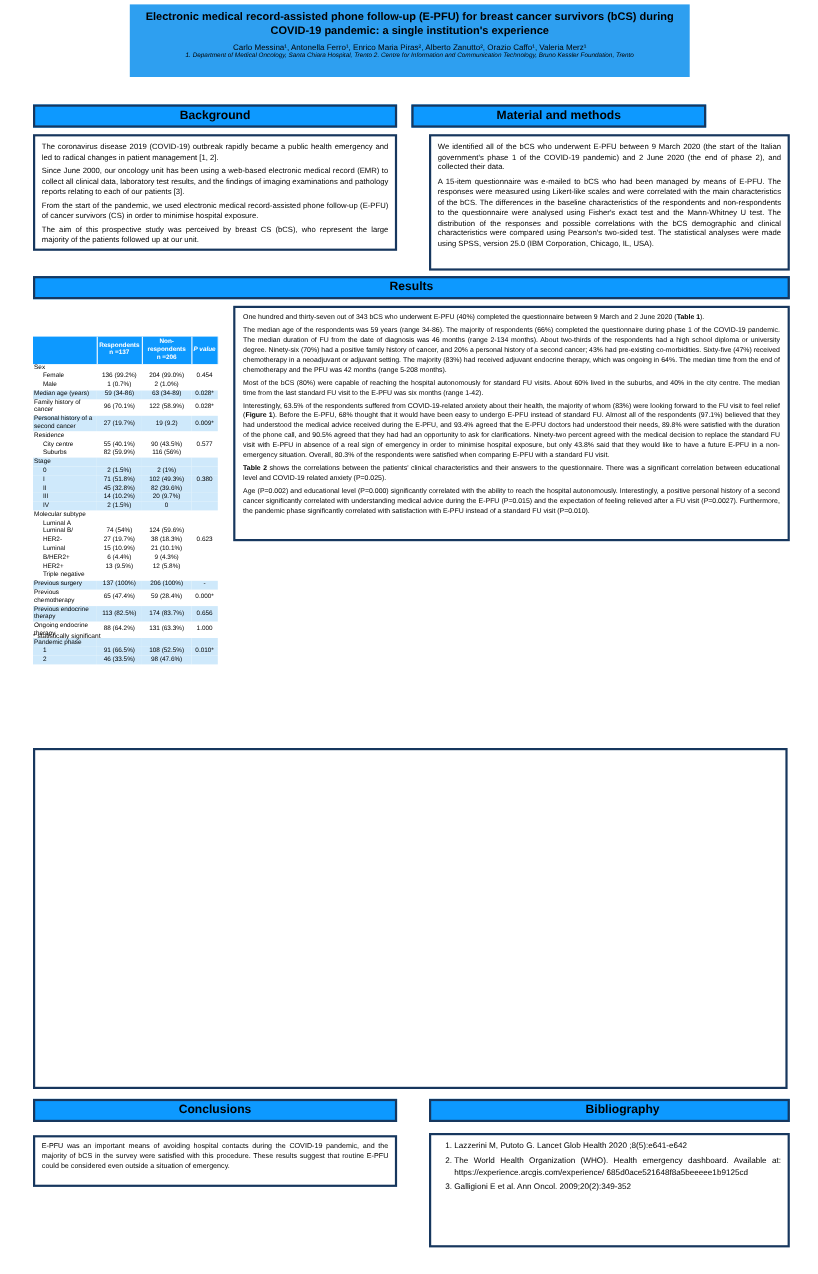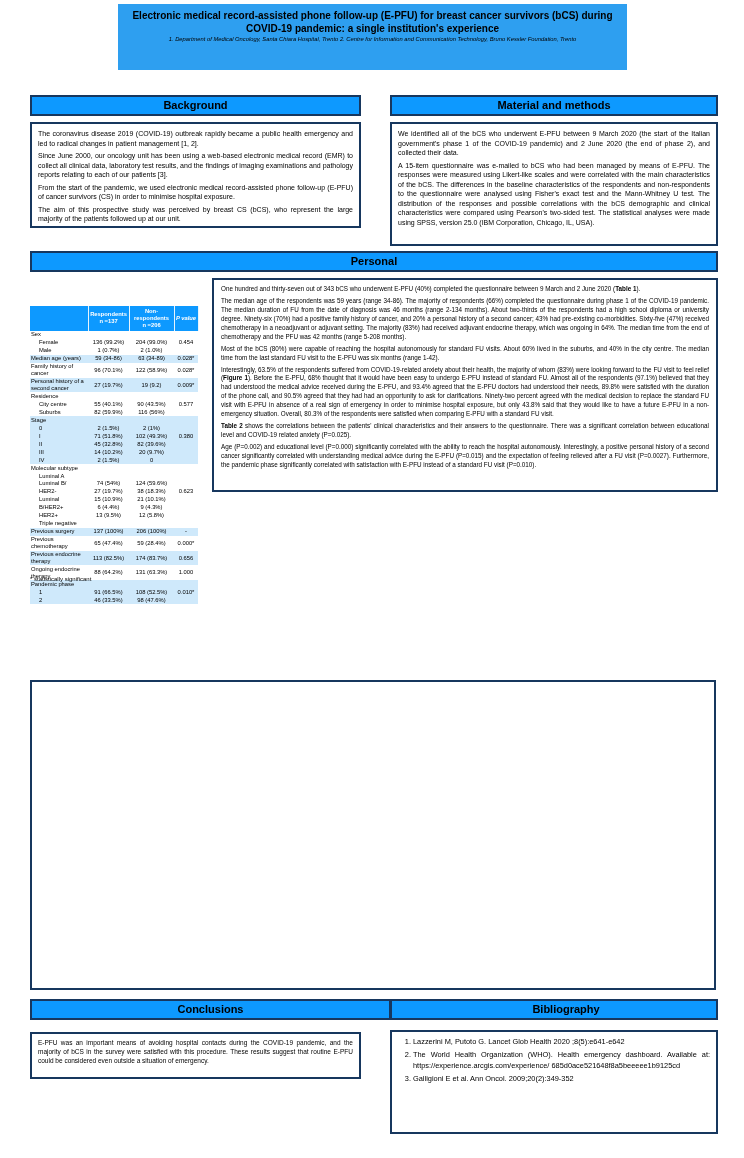--- a/index.html
+++ b/index.html
@@ -11,23 +11,23 @@
   .banner{position:absolute;left:118px;top:4px;width:509px;height:66px;background:#2e9ff0;text-align:center;overflow:hidden;}
   .banner .title{font-size:10px;font-weight:bold;line-height:1.3;padding:5px 14px 0;}
   .banner .authors{font-size:7.3px;margin-top:3px;}
   .banner .affil{font-size:5.8px;font-style:italic;margin-top:1px;}
   
   .sec-header{
     position:absolute;height:21px;background:#0d99ff;border:2px solid #17375e;box-sizing:border-box;
     text-align:center;font-weight:bold;font-size:11px;line-height:16px;color:#000;
   }
   #bg-header{left:30px;top:95px;width:331px;text-align:center;}
-  #mm-header{left:390px;top:95px;width:328px;}
+  #mm-header{left:374px;top:95px;width:268px;}
   #results-header{left:30px;top:251px;width:688px;}
-  #concl-header{left:30px;top:999px;width:361px;}
+  #concl-header{left:30px;top:999px;width:331px;}
   #bib-header{left:390px;top:999px;width:328px;padding-left:24px;}
   
   .text-box{position:absolute;border:2px solid #17375e;box-sizing:border-box;background:#fff;text-align:justify;overflow:hidden;}
   .text-box p{margin:0 0 3px;}
   #bg-box{left:30px;top:122px;width:331px;height:106px;font-size:7px;line-height:1.36;padding:5px 6px;}
   #mm-box{left:390px;top:122px;width:328px;height:124px;font-size:7px;line-height:1.36;padding:5px 6px;}
   #results-box{left:212px;top:278px;width:506px;height:214px;font-size:6.3px;line-height:1.42;padding:5px 7px;}
   #concl-box{left:30px;top:1032px;width:331px;height:47px;font-size:6.5px;line-height:1.4;padding:4px 6px;}
   #bib-box{left:390px;top:1030px;width:328px;height:104px;font-size:7.4px;line-height:1.5;padding:4px 6px;}
   #bib-box ol{margin:0;padding-left:15px;}
@@ -45,26 +45,27 @@
   #table1 td.lbl{text-align:left;}
   #table1 td.lbl.ind{padding-left:9px;}
   #table1 tr.shade{background:#cfe9fb;}
   #table-footnote{position:absolute;left:30px;top:576px;font-size:6px;}
 </style>
 </head>
 <body>
 
 <div class="banner">
   <div class="title">Electronic medical record-assisted phone follow-up (E-PFU) for breast cancer survivors (bCS) during COVID-19 pandemic: a single institution's experience</div>
+  <div class="authors">Carlo Messina¹, Antonella Ferro¹, Enrico Maria Piras², Alberto Zanutto², Orazio Caffo¹, Valeria Merz¹</div>
   <div class="affil">1. Department of Medical Oncology, Santa Chiara Hospital, Trento 2. Centre for Information and Communication Technology, Bruno Kessler Foundation, Trento</div>
 </div>
 
 <div id="bg-header" class="sec-header">Background</div>
 <div id="mm-header" class="sec-header">Material and methods</div>
-<div id="results-header" class="sec-header">Personal</div>
+<div id="results-header" class="sec-header">Results</div>
 <div id="concl-header" class="sec-header">Conclusions</div>
 <div id="bib-header" class="sec-header">Bibliography</div>
 
 <div id="bg-box" class="text-box">
     <p><span>The coronavirus disease 2019 (COVID-19) outbreak rapidly became a public health emergency and led to radical changes in patient management [1, 2].</span></p>
     <p><span>Since June 2000, our oncology unit has been using a web-based electronic medical record (EMR) to collect all clinical data, laboratory test results, and the findings of imaging examinations and pathology reports relating to each of our patients [3].</span></p>
     <p><span> From the start of the pandemic, we used electronic medical record-assisted phone follow-up (E-PFU) of cancer survivors (CS) in order to minimise hospital exposure.</span></p>
     <p><span>The aim of this prospective study was perceived by breast CS (bCS), who represent the large majority of the patients followed up at our unit.</span></p>
   </div>
 <div id="mm-box" class="text-box">

